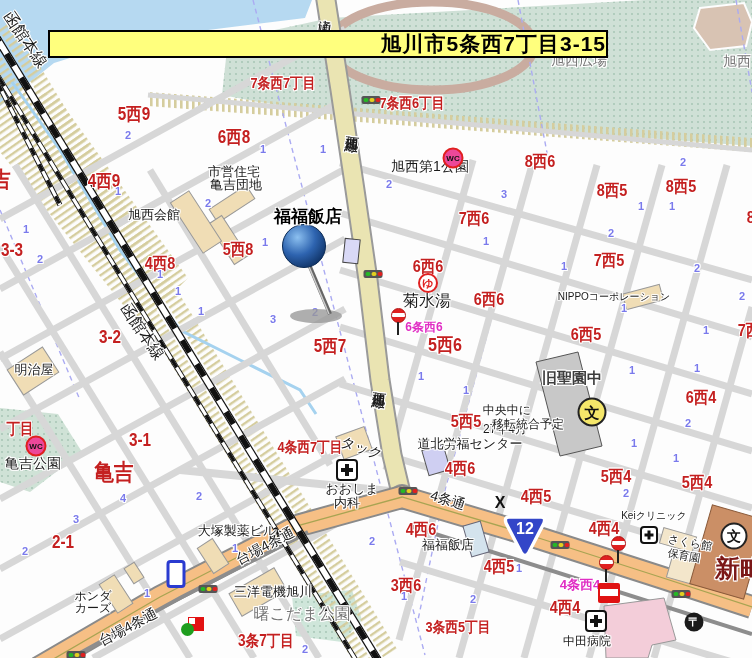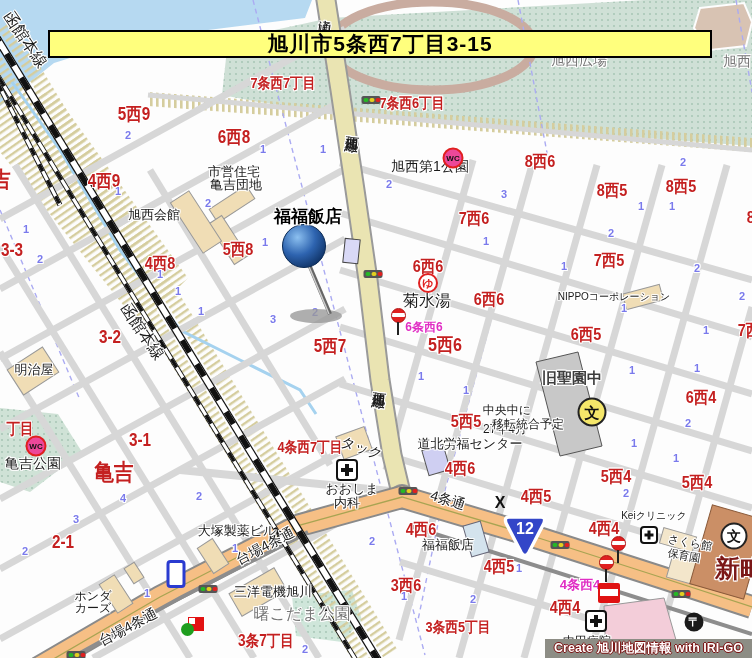--- a/index.html
+++ b/index.html
@@ -47,23 +47,23 @@
   .bus-stop-icon::before{content:"";position:absolute;left:0;top:0;width:13px;height:13px;border-radius:50%;
       background:linear-gradient(180deg,#e02020 32%,#fff 32%,#fff 62%,#e02020 62%);border:1px solid #b01010;}
   .bus-stop-icon::after{content:"";position:absolute;left:6px;top:14px;width:2px;height:13px;background:#222;}
   .gas-station-icon{width:22px;height:20px;background:#e01212;border-radius:2px;}
   .gas-station-icon::before{content:"";position:absolute;left:2px;top:6px;width:18px;height:7px;background:#fff;}
   .store-icon{width:16px;height:14px;background:#e21212;}
   .store-icon::before{content:"";position:absolute;left:1px;top:1px;width:6px;height:6px;background:#fff;}
   .store-icon::after{content:"";position:absolute;left:-7px;top:6px;width:13px;height:13px;border-radius:50%;background:#1f9e1f;}
   .shield-icon-blue{width:13px;height:22px;background:#fff;border:3px solid #2a3bd0;border-radius:4px;}
   
-  #banner{position:absolute;left:48px;top:30px;width:664px;height:28px;z-index:20;
+  #banner{position:absolute;left:48px;top:30px;width:560px;height:28px;z-index:20;
      background:#ffff7d;border:2px solid #000;box-sizing:border-box;
-     font-size:21px;font-weight:bold;color:#000;text-align:center;line-height:23px;letter-spacing:1px;}
+     font-size:21px;font-weight:bold;color:#000;text-align:right;line-height:23px;letter-spacing:1px;}
   #credit{position:absolute;left:545px;top:639px;width:207px;height:19px;z-index:18;
      background:#8d8d85;color:#fff;font-size:12.5px;font-weight:bold;text-align:center;line-height:19px;
      text-shadow:1px 0 0 #7a1010,-1px 0 0 #7a1010,0 1px 0 #7a1010,0 -1px 0 #7a1010;}
   #pin{position:absolute;left:258px;top:204px;z-index:10;}
   #marker-label{position:absolute;left:308px;top:216px;transform:translate(-50%,-50%);z-index:11;
      font-size:17px;font-weight:bold;color:#000;white-space:nowrap;
      text-shadow:-1px -1px 0 #fff,1px -1px 0 #fff,-1px 1px 0 #fff,1px 1px 0 #fff;}
   #route-shield{position:absolute;left:502px;top:511px;z-index:9;}
 </style>
 </head>
@@ -361,15 +361,14 @@
       <span class="icon traffic-light-icon" style="left: 681px; top: 594px;"></span>
       <span class="icon traffic-light-icon" style="left: 208px; top: 589px;"></span>
       <span class="icon traffic-light-icon" style="left: 76px; top: 655px;"></span>
       <span class="icon gas-station-icon" style="left: 609px; top: 593px;"></span>
       <span class="icon store-icon" style="left: 196px; top: 624px;"></span>
       <span class="icon shield-icon-blue" style="left: 176px; top: 574px;"></span>
     </div>
 
   <div id="banner">旭川市5条西7丁目3-15</div>
 
-  <div id="credit">Create 旭川地図情報 with IRI-GO</div>
 
 </div>
 
 </body></html>

